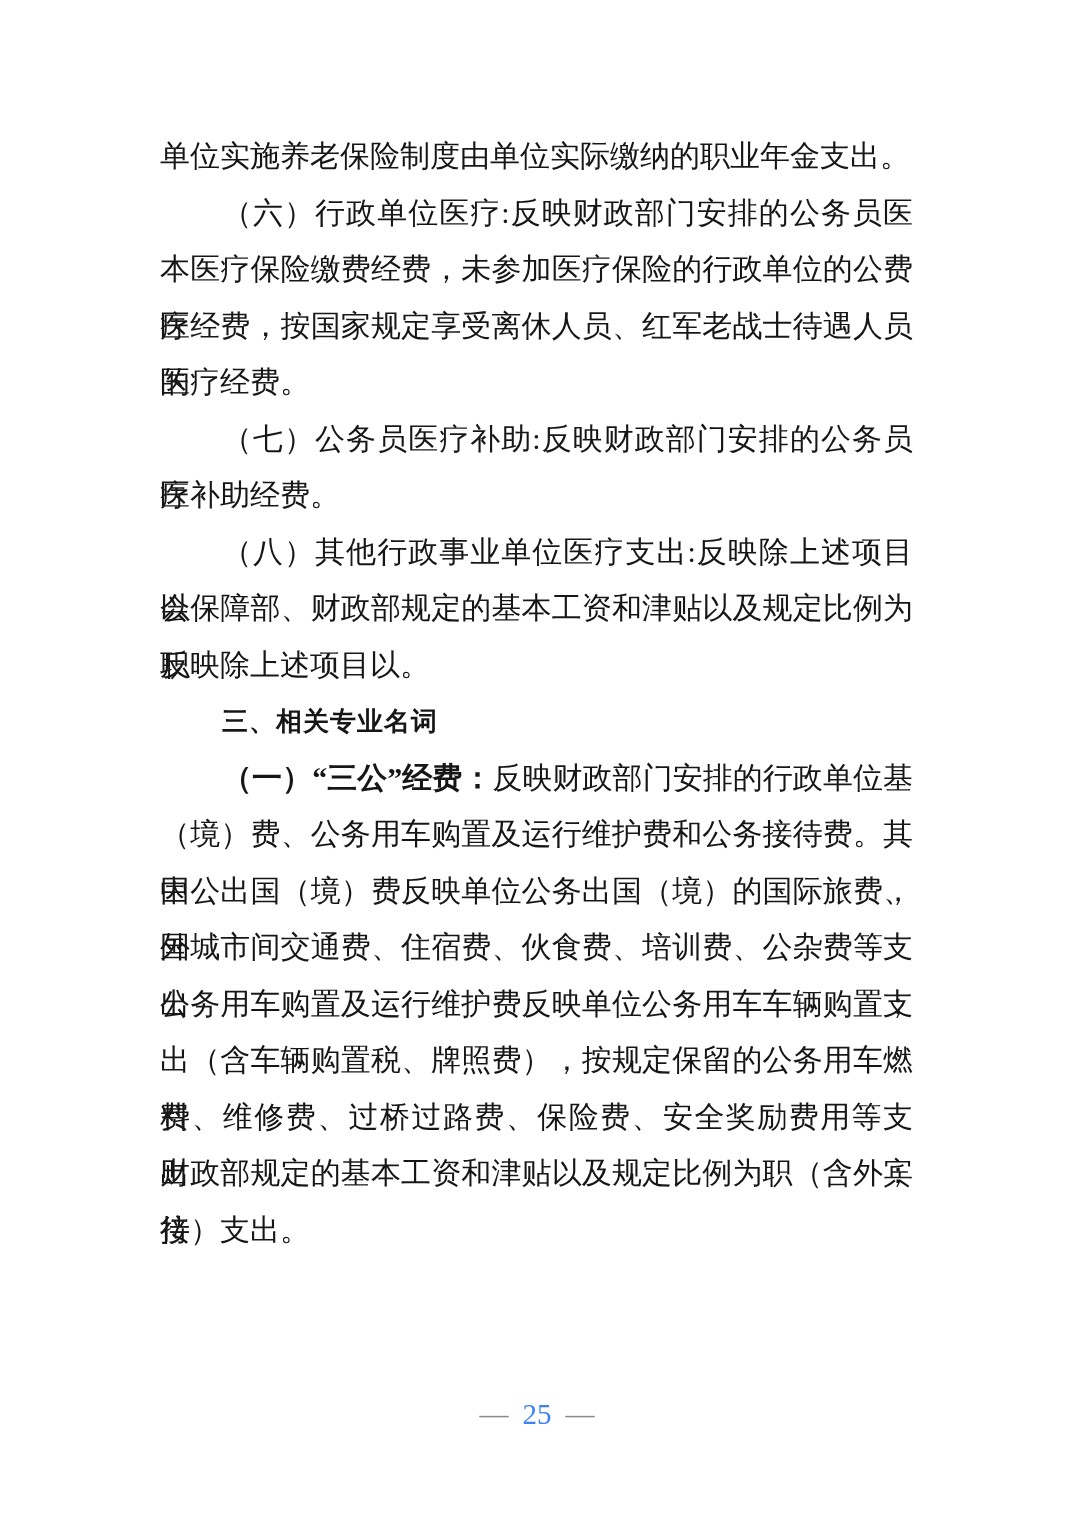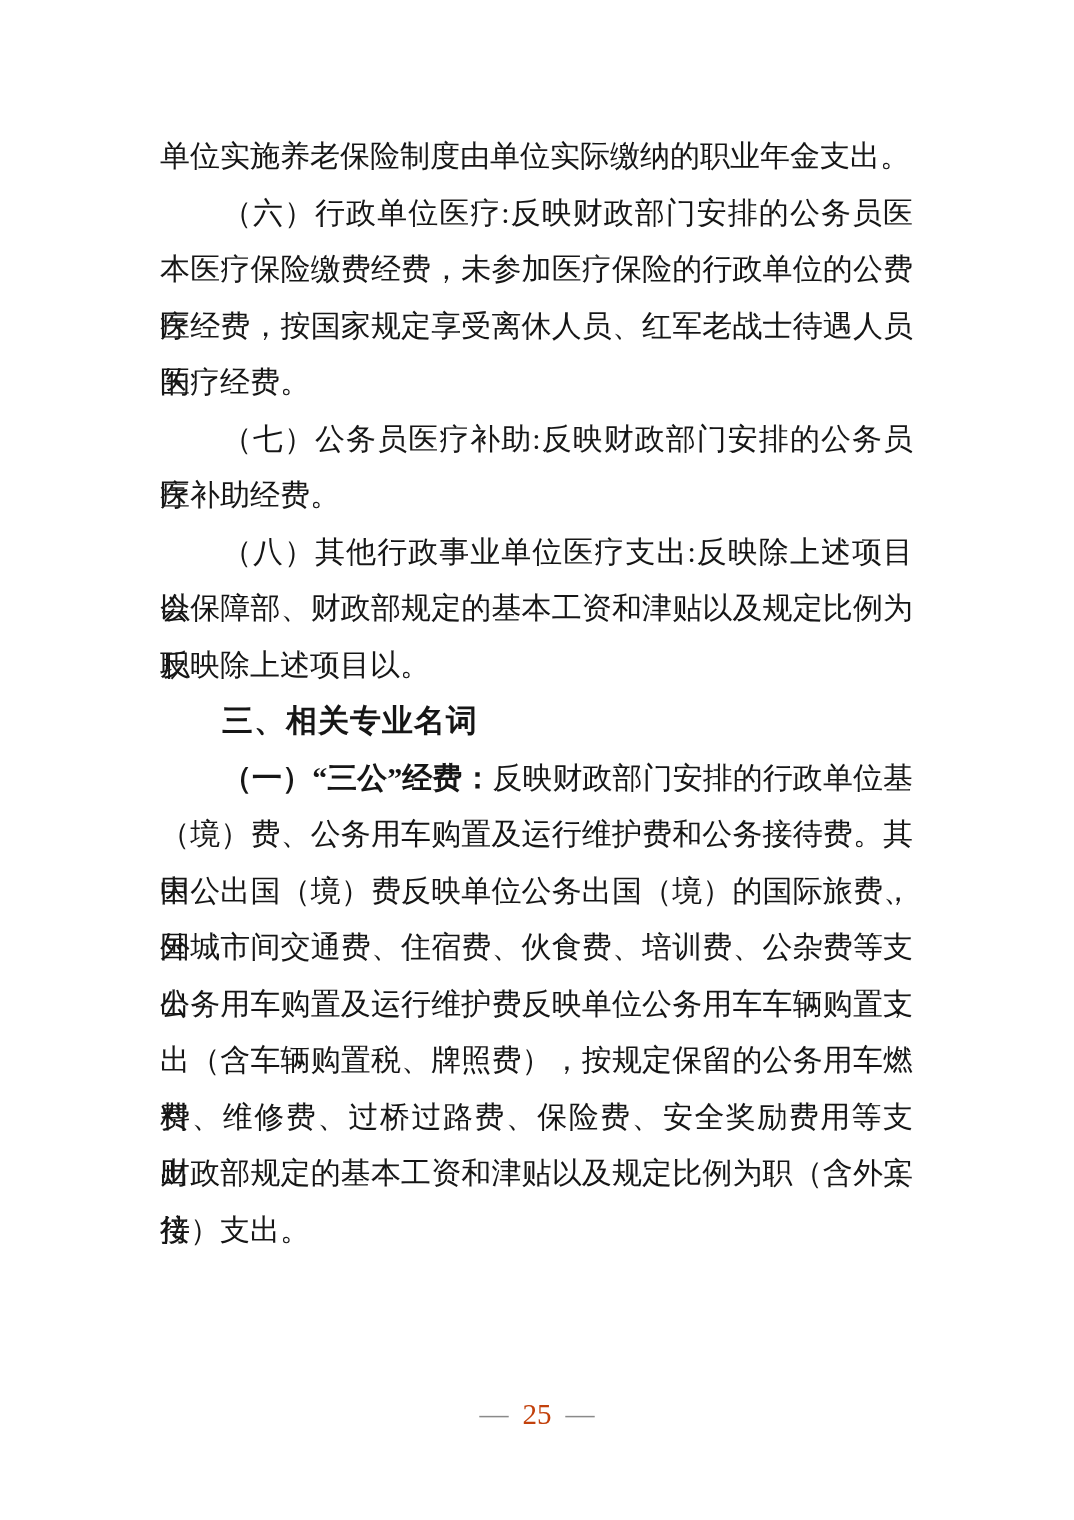--- a/index.html
+++ b/index.html
@@ -33,21 +33,21 @@
     text-align: justify;
     text-align-last: justify;
     text-justify: inter-character;
   }
   .ind {
     text-indent: 62px;
   }
   .heading {
     font-family: "Liberation Sans", "DejaVu Sans", sans-serif;
     font-weight: 700;
-    font-size: 31px;
+    font-size: 26px;
     letter-spacing: 1px;
   }
   .bold-seg {
     font-weight: 700;
     margin-top: 32px;
   }
   .footer {
     position: absolute;
     left: 0;
     top: 1398px;
@@ -57,21 +57,21 @@
     align-items: center;
     gap: 14px;
     font-size: 29px;
     font-family: "Liberation Serif", "DejaVu Serif", serif;
   }
   .footer .dash {
     color: #8a8a8a;
     letter-spacing: 0;
   }
   .footer .num {
-    color: #c2410c;
+    color: #3b82f6;
   }
 </style>
 </head>
 <body>
 
 <div class="page">
   <div class="text-block">
     <div class="line">单位实施养老保险制度由单位实际缴纳的职业年金支出。</div>
     <div class="line ind just">（六）行政单位医疗:反映财政部门安排的公务员医</div>
     <div class="line just">本医疗保险缴费经费，未参加医疗保险的行政单位的公费医</div>

